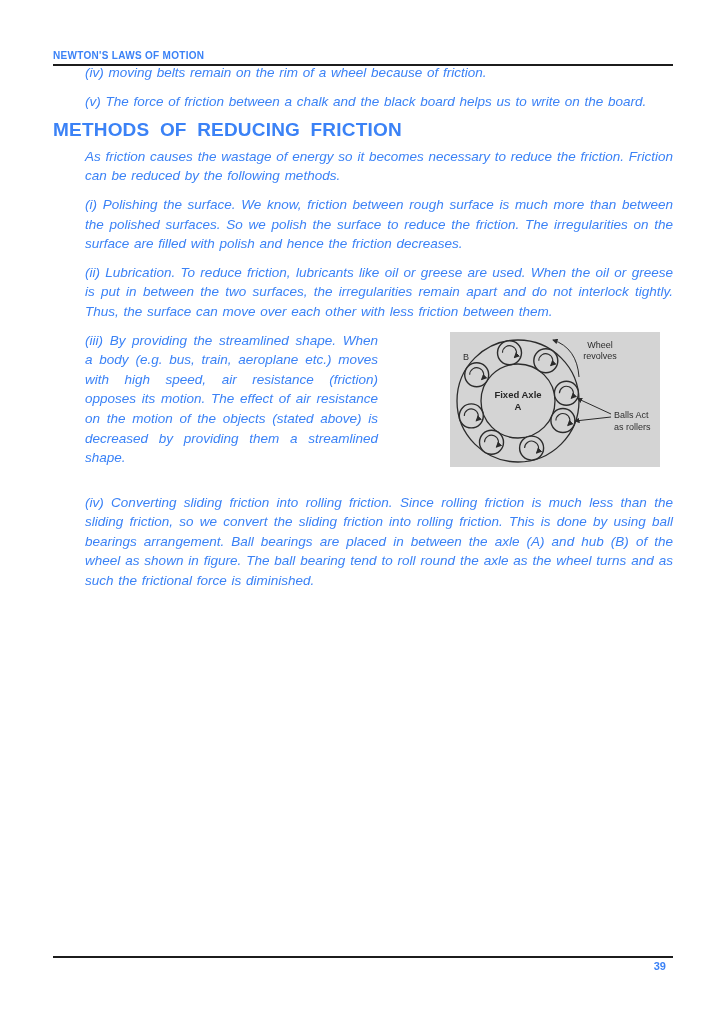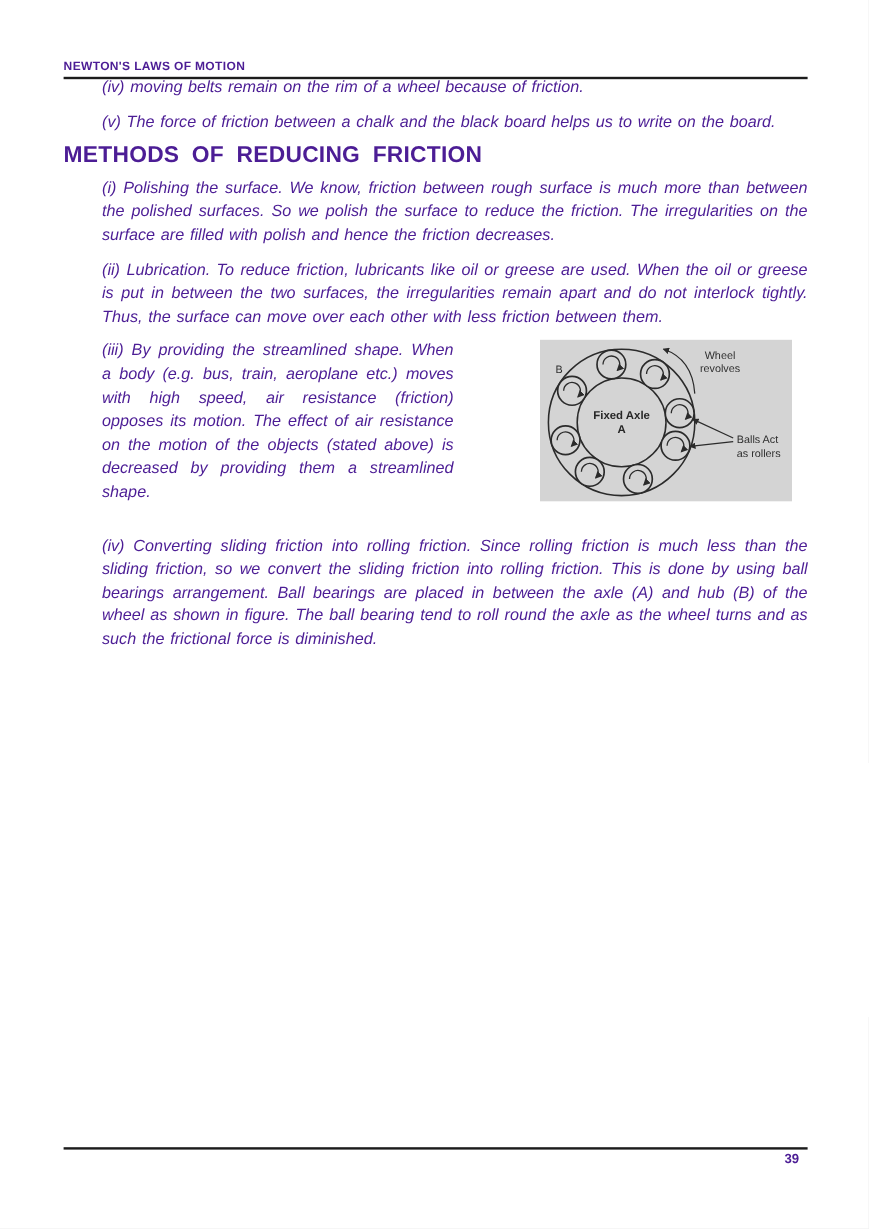--- a/index.html
+++ b/index.html
@@ -2,21 +2,21 @@
 <html><head>
 <meta charset="utf-8">
 <style>
   html,body { margin:0; padding:0; background:#e8e8e8; }
   .page {
     position:relative;
     width:724px; height:1024px;
     margin:0 auto;
     background:#ffffff;
     font-family:"Liberation Sans","DejaVu Sans",sans-serif;
-    color:#4c1d95;
+    color:#3b82f6;
     overflow:hidden;
   }
   
   .running-header { position:absolute; left:53px; top:50px; width:620px; }
   .running-title { font-size:10px; font-weight:bold; letter-spacing:0.3px; line-height:12px; }
   .header-rule { margin-top:2px; height:2px; background:#1c1c1c; }
   
   .content { position:absolute; left:53px; top:63px; width:620px; font-size:13.5px; line-height:19.6px; }
   p.para { margin:0 0 9px 0; padding-left:32px; text-align:justify; word-spacing:1px;font-style:italic; }
   h2.section-heading {
@@ -46,20 +46,21 @@
     <div class="running-title">NEWTON'S LAWS OF MOTION</div>
     <div class="header-rule"></div>
   </header>
 
   <main class="content">
     <p class="para">(iv) moving belts remain on the rim of a wheel because of friction.</p>
     <p class="para">(v) The force of friction between a chalk and the black board helps us to write on the board.</p>
 
     <h2 class="section-heading">METHODS OF REDUCING FRICTION</h2>
 
+    <p class="para">As friction causes the wastage of energy so it becomes necessary to reduce the friction. Friction can be reduced by the following methods.</p>
     <p class="para">(i) Polishing the surface. We know, friction between rough surface is much more than between the polished surfaces. So we polish the surface to reduce the friction. The irregularities on the surface are filled with polish and hence the friction decreases.</p>
     <p class="para">(ii) Lubrication. To reduce friction, lubricants like oil or greese are used. When the oil or greese is put in between the two surfaces, the irregularities remain apart and do not interlock tightly. Thus, the surface can move over each other with less friction between them.</p>
 
     <div class="figure-row">
       <p class="para">(iii) By providing the streamlined shape. When a body (e.g. bus, train, aeroplane etc.) moves with high speed, air resistance (friction) opposes its motion. The effect of air resistance on the motion of the objects (stated above) is decreased by providing them a streamlined shape.</p>
 
       <figure class="bearing-figure">
         <svg width="210" height="135" viewBox="0 0 210 135">
           <defs>
             <marker id="ah" viewBox="0 0 6 6" refX="5" refY="3" markerWidth="5.5" markerHeight="5.5" orient="auto">

